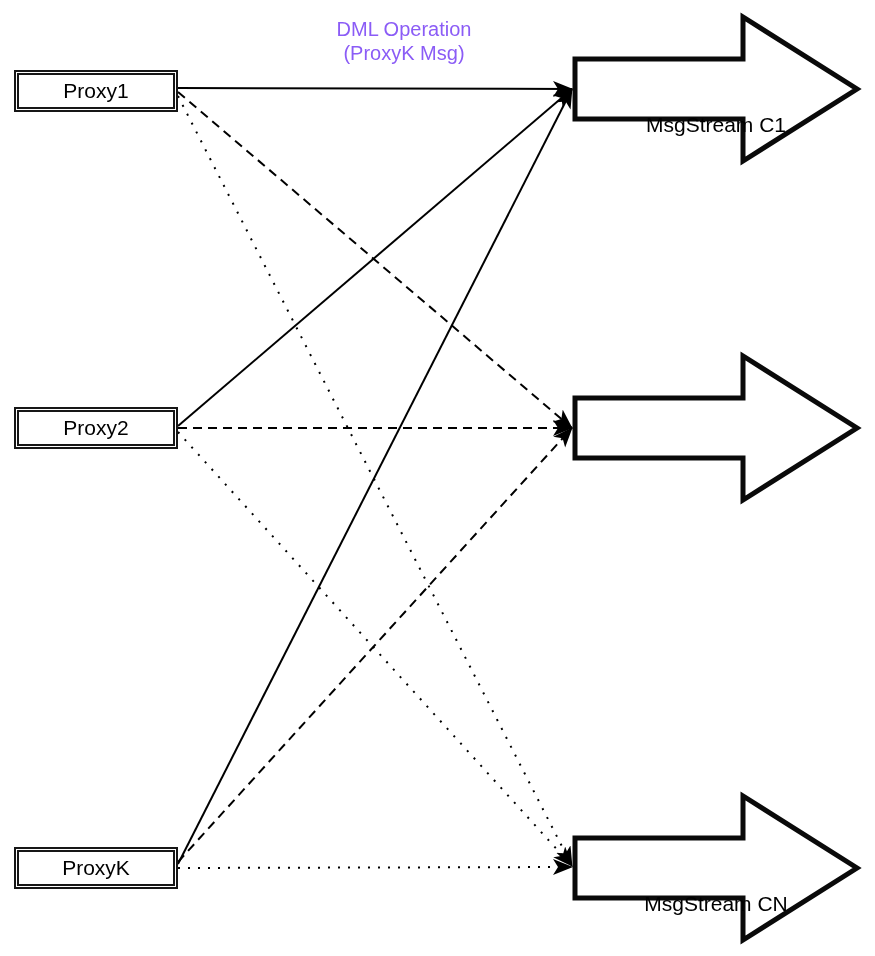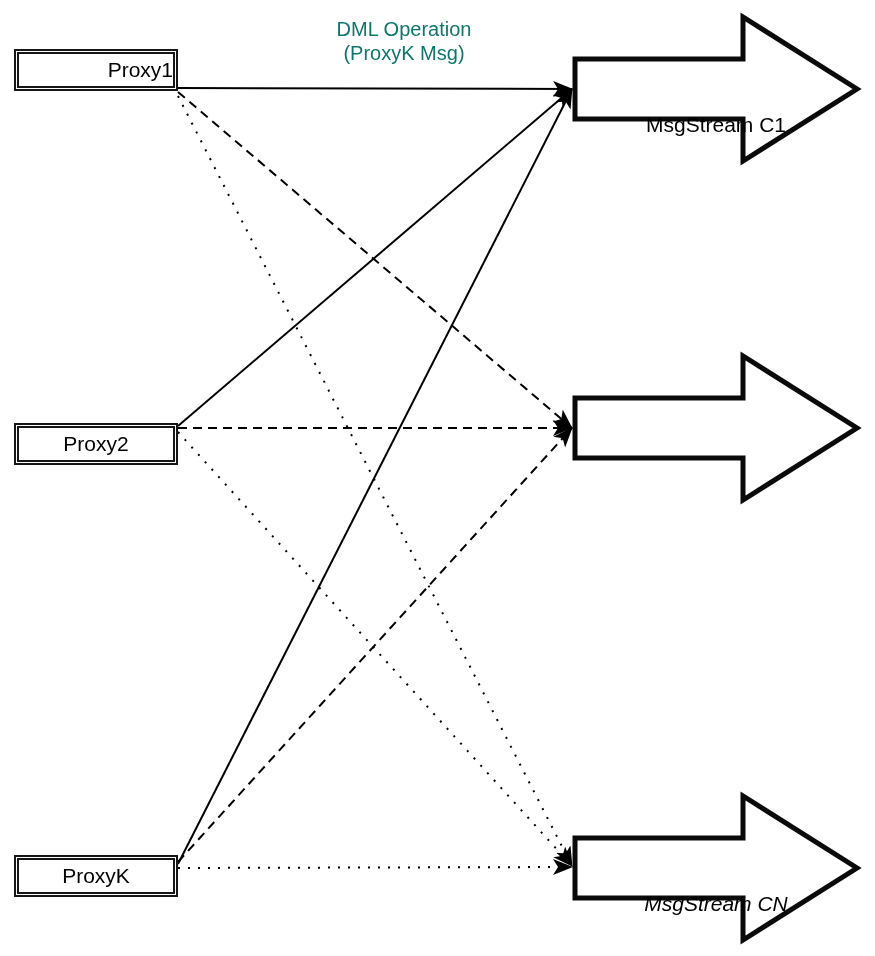--- a/index.html
+++ b/index.html
@@ -32,57 +32,57 @@
     stroke-linejoin: miter;
   }
   .diagram-title {
     position: absolute;
     left: 254px;
     top: 17px;
     width: 300px;
     text-align: center;
     font-size: 20px;
     line-height: 24px;
-    color: #0f766e;
+    color: #8b5cf6;
     white-space: nowrap;
   }
   .proxy-box {
     position: absolute;
     left: 14px;
     width: 164px;
     height: 42px;
     box-sizing: border-box;
     border: 5px double #161616;
     background: #ffffff;
     display: flex;
     align-items: center;
     justify-content: center;
     font-size: 21px;
     color: #000000;
   }
-  #proxy-box-1 { top: 49px; justify-content: flex-end; }
-  #proxy-box-2 { top: 407px; margin-top: 16px; }
-  #proxy-box-3 { top: 847px; margin-top: 8px; }
+  #proxy-box-1 { top: 70px; }
+  #proxy-box-2 { top: 407px; }
+  #proxy-box-3 { top: 847px; }
   .stream-label {
     position: absolute;
     left: 577px;
     width: 278px;
     height: 30px;
     display: flex;
     align-items: center;
     justify-content: center;
     font-size: 21px;
     color: #000000;
     white-space: nowrap;
     pointer-events: none;
     margin-top: 36px;
   }
   #stream-label-1 { top: 74px; }
   #stream-label-2 { top: 413px; }
-  #stream-label-3 { top: 853px; font-style: italic; }
+  #stream-label-3 { top: 853px; }
 </style>
 </head>
 <body>
 
 <div id="canvas">
 
   <svg id="connector-layer" viewBox="0 0 875 956" xmlns="http://www.w3.org/2000/svg">
     <defs>
       <marker id="ah" markerUnits="userSpaceOnUse" markerWidth="22" markerHeight="18" refX="19" refY="8" orient="auto">
         <path d="M0,0 L20,8 L0,16 L5,8 Z" fill="#000000"></path>

